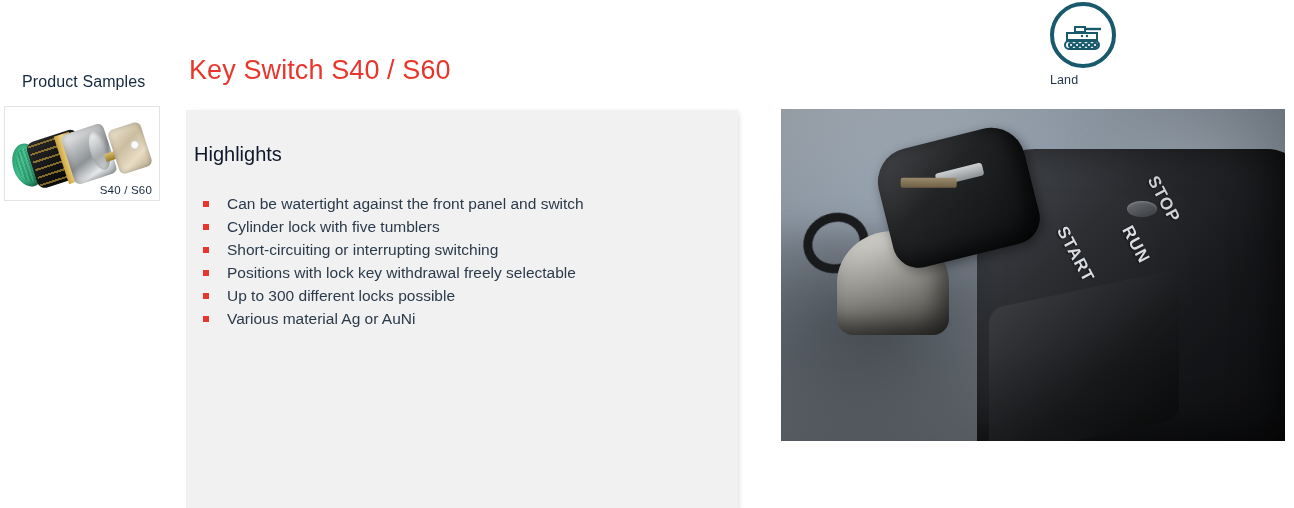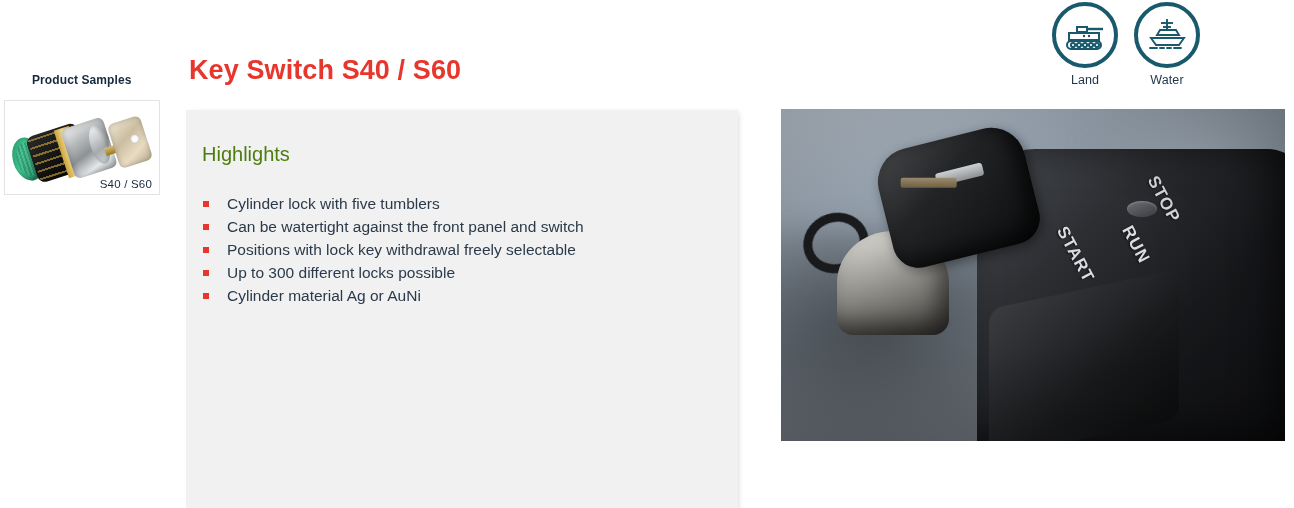--- a/index.html
+++ b/index.html
@@ -24,21 +24,21 @@
     position: absolute;
     top: 2px;
     left: 1050px;
     display: flex;
     gap: 12px;
   }
   .badge {
     width: 70px;
     display: flex;
     flex-direction: column;
-    align-items: center;
+    align-items: flex-start;
   }
   .badge-circle {
     width: 66px;
     height: 66px;
     border-radius: 50%;
     border: 4px solid #18596b;
     display: flex;
     align-items: center;
     justify-content: center;
     background: #ffffff;
@@ -47,31 +47,31 @@
   .badge-label {
     margin-top: 5px;
     font-size: 12.5px;
     color: #1f3348;
     letter-spacing: .1px;
   }
 
   
   .samples-heading {
     position: absolute;
-    left: 32px;
+    left: 22px;
     top: 73px;
-    font-size: 12px;
-    font-weight: bold;
+    font-size: 16px;
+    font-weight: normal;
     color: #16293f;
     letter-spacing: .1px;
   }
   .sample-card {
     position: absolute;
     left: 4px;
-    top: 100px;
+    top: 106px;
     width: 156px;
     height: 95px;
     border: 1px solid #e3e3e3;
     background: #86efac;
     overflow: hidden;
   }
   .sample-photo {
     position: absolute;
     inset: 0;
     background:
@@ -173,39 +173,38 @@
 
   
   .page-title {
     position: absolute;
     left: 189px;
     top: 55px;
     font-size: 27px;
     color: #e8362c;
     letter-spacing: .1px;
     white-space: nowrap;
-    font-weight: bold;
   }
 
   
   .highlights-panel {
     position: absolute;
     left: 186px;
     top: 110px;
     width: 552px;
     height: 405px;
     background: #f1f1f1;
     box-shadow: 3px 0 6px -3px rgba(0,0,0,.18);
   }
   .highlights-title {
     position: absolute;
-    left: 16px;
+    left: 8px;
     top: 33px;
     font-size: 20px;
-    color: #4d7c0f;
+    color: #0f172a;
   }
   .highlights-list {
     position: absolute;
     left: 16px;
     top: 82px;
     right: 24px;
     list-style: none;
   }
   .highlights-list li {
     position: relative;
@@ -364,35 +363,20 @@
             <circle cx="16" cy="27" r="2.1"></circle>
             <circle cx="22" cy="27" r="2.1"></circle>
             <circle cx="28" cy="27" r="2.1"></circle>
             <circle cx="34" cy="27" r="2.1"></circle>
           </svg>
         </span>
       </div>
       <div class="badge-label">Land</div>
     </div>
 
-    <div class="badge">
-      <div class="badge-circle">
-        <span>
-          <svg width="44" height="36" viewBox="0 0 44 36" fill="none" stroke="#18596b" stroke-width="1.9">
-            <path d="M22 2 v12"></path>
-            <path d="M16 6 h12"></path>
-            <path d="M18 10 h8"></path>
-            <path d="M12 18 h22 l-3 -5 H15 z"></path>
-            <path d="M6 21 h33 l-5 7 H11 z"></path>
-            <path d="M5 31 h7 M15 31 h4 M22 31 h4 M29 31 h7" stroke-linecap="round"></path>
-          </svg>
-        </span>
-      </div>
-      <div class="badge-label">Water</div>
-    </div>
 
   </div>
 
   <div class="samples-heading">Product Samples</div>
 
   <div class="sample-card">
     <div class="sample-photo">
       <div class="ks-green"></div>
       <div class="ks-black"></div>
       <div class="ks-gold"></div>
@@ -401,25 +385,26 @@
       <div class="ks-key"></div>
     </div>
     <div class="sample-caption">S40 / S60</div>
   </div>
 
   <div class="page-title">Key Switch S40 / S60</div>
 
   <div class="highlights-panel">
     <div class="highlights-title">Highlights</div>
     <ul class="highlights-list">
+      <li>Can be watertight against the front panel and switch</li>
       <li>Cylinder lock with five tumblers</li>
-      <li>Can be watertight against the front panel and switch</li>
+      <li>Short-circuiting or interrupting switching</li>
       <li>Positions with lock key withdrawal freely selectable</li>
       <li>Up to 300 different locks possible</li>
-      <li>Cylinder material Ag or AuNi</li>
+      <li>Various material Ag or AuNi</li>
     </ul>
   </div>
 
   <div class="hero-photo">
     <div class="hero-bg"></div>
     <div class="hero-blur-a"></div>
     <div class="hero-blur-b"></div>
     <div class="hero-housing"></div>
     <div class="hero-ring"></div>
     <div class="hero-barrel"></div>

